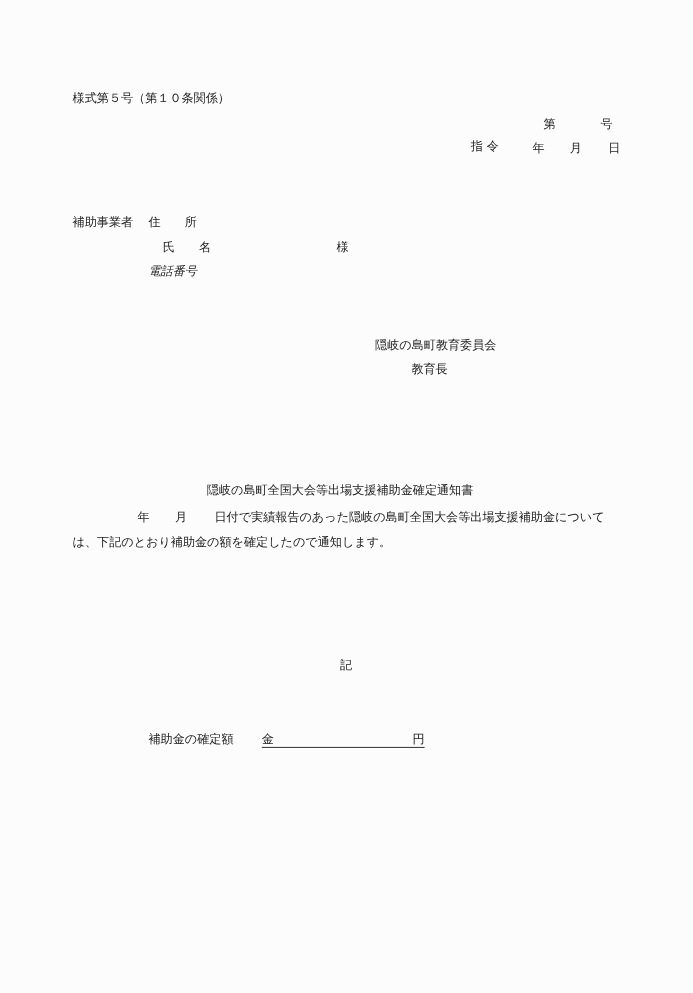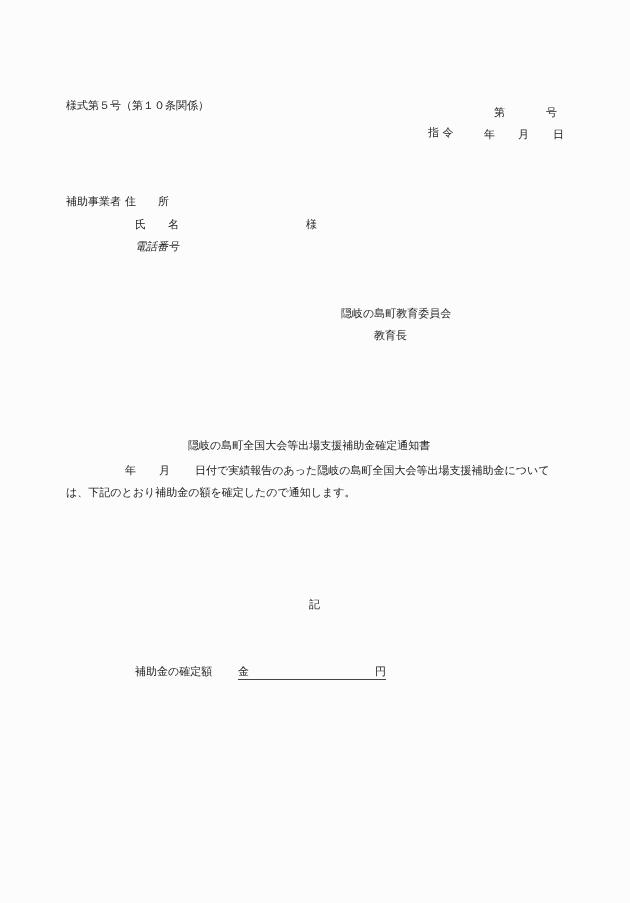--- a/index.html
+++ b/index.html
@@ -6,33 +6,33 @@
   body {
     width: 630px; height: 903px; background: #fcfcfc; position: relative; overflow: hidden;
     font-family: "DejaVu Serif", "Liberation Serif", serif; color: #222; font-size: 11px;
   }
   .abs { position: absolute; white-space: nowrap; line-height: 14px; }
   .underline { border-bottom: 1px solid #444; }
 </style>
 </head>
 <body>
 
-<div class="abs" style="left:66px; top:83px;margin-top:16px;">様式第５号（第１０条関係）</div>
+<div class="abs" style="left:66px; top:83px;">様式第５号（第１０条関係）</div>
 
 <div class="abs" style="left:428px; top:106px;margin-top:20px;">指 令</div>
 <div class="abs" style="left:494px; top:106px;">第</div>
 <div class="abs" style="left:546px; top:106px;">号</div>
 
 <div class="abs" style="left:484px; top:128px;">年</div>
 <div class="abs" style="left:518px; top:128px;">月</div>
 <div class="abs" style="left:553px; top:128px;">日</div>
 
 <div class="abs" style="left:66px; top:195px;text-align:right;">補助事業者</div>
-<div class="abs" style="left:125px; top:195px;">住　　所</div>
-<div class="abs" style="left:135px; top:218px;">氏　　名</div>
+<div class="abs" style="left:135px; top:195px;">住　　所</div>
+<div class="abs" style="left:148px; top:218px;">氏　　名</div>
 <div class="abs" style="left:306px; top:218px;">様</div>
 <div class="abs" style="left:135px; top:240px;font-style:italic;">電話番号</div>
 
 <div class="abs" style="left:341px; top:307px;">隠岐の島町教育委員会</div>
 <div class="abs" style="left:374px; top:329px;">教育長</div>
 
 <div class="abs" style="left:188px; top:397px;margin-top:42px;">隠岐の島町全国大会等出場支援補助金確定通知書</div>
 
 <div class="abs" style="left:125px; top:464px;">年</div>
 <div class="abs" style="left:159px; top:464px;">月</div>

